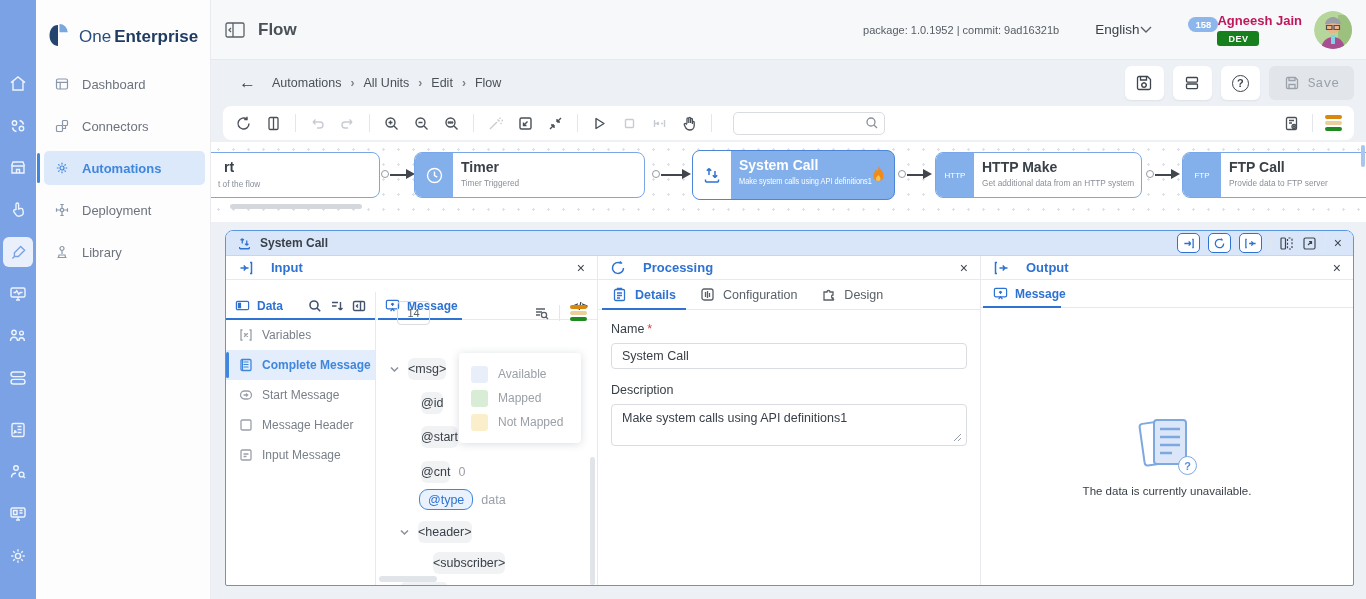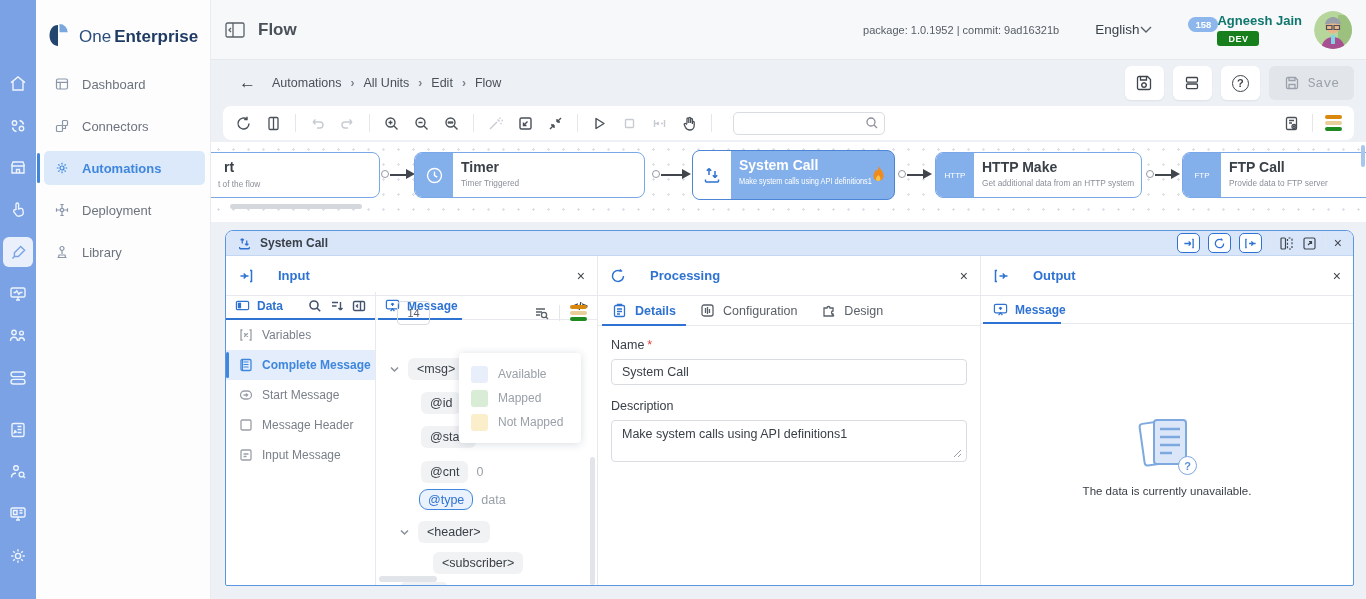--- a/index.html
+++ b/index.html
@@ -35,21 +35,21 @@
   .collapse-ic{width:20px;height:16px;color:#5a6068}
   .title{font-size:17px;font-weight:bold;color:#4a5158;margin-left:13px}
   .tb-right{margin-left:auto;display:flex;align-items:center}
   .pkg{font-size:11px;color:#565c64;margin-right:36px}
   .lang{display:flex;align-items:center;font-size:13.5px;color:#3a4048;margin-right:36px;cursor:pointer}
   .bellwrap{position:relative;margin-right:28px;cursor:pointer}
   .bell{width:19px;height:19px;color:#3f454d}
   .nbadge{position:absolute;top:-13px;left:-1px;background:#8cb6ec;color:#fff;font-size:9.5px;
           font-weight:bold;padding:2px 7px;border-radius:9px}
   .userblock{display:flex;flex-direction:column;align-items:flex-start;gap:3px;margin-right:12px}
-  .uname{font-size:13px;font-weight:bold;color:#0f766e}
+  .uname{font-size:13px;font-weight:bold;color:#be185d}
   .devpill{background:#17801d;color:#fff;font-size:9px;font-weight:bold;padding:2.5px 11px;
            border-radius:3px;letter-spacing:.5px}
   .avatar{width:38px;height:38px;border-radius:50%;overflow:hidden;flex:none;cursor:pointer}
   
   .crumbrow{height:46px;display:flex;align-items:center;padding:0 12px}
   .backar{font-size:17px;color:#3a4048;margin:0 16px 0 16px;cursor:pointer}
   .crumbs{display:flex;align-items:center;gap:9px;font-size:12.5px;color:#4a5058}
   .crumb{cursor:pointer}
   .sep{color:#7b828c;font-size:12px;font-weight:bold}
   .cr-right{margin-left:auto;display:flex;align-items:center;gap:9px}
@@ -98,21 +98,21 @@
   .ptitle{height:25px;background:#d9e6fa;display:flex;align-items:center;padding:0 11px;gap:8px;
           border-bottom:1px solid #c3d7f3}
   .ptitle .t{font-size:12px;font-weight:bold;color:#3a4048}
   .pt-right{margin-left:auto;display:flex;align-items:center;gap:8px}
   .sqbtn{width:23px;height:20px;border:1.5px solid #2e72d2;border-radius:5px;color:#2e72d2;
          display:flex;align-items:center;justify-content:center;background:#fff;cursor:pointer}
   .ptic{width:15px;height:15px;color:#3f454d;cursor:pointer}
   .xbt{font-size:14px;color:#3f454d;cursor:pointer;line-height:1}
   .pcols{position:absolute;top:25px;left:0;right:0;bottom:0;display:flex}
   .pcol{position:relative;border-right:1px solid #e7e9ee}
-  .phead{height:40px;display:flex;align-items:center;padding:8px 12px;gap:24px;border-bottom:1px solid #e7e9ee}
+  .phead{height:24px;display:flex;align-items:center;padding:8px 12px;gap:17px;border-bottom:1px solid #e7e9ee}
   .phead .t{font-size:13px;font-weight:bold;color:#2e72d2}
   .phx{margin-left:auto}
   .hic{width:16px;height:16px;color:#2e72d2;flex:none}
   
   .ipanes{position:absolute;top:36px;left:0;right:0;bottom:0;display:flex}
   .dpane{width:150px;border-right:1px solid #e7e9ee;position:relative}
   .mpane{flex:1;position:relative}
   .tabrow{height:28px;display:flex;align-items:center;padding:0 9px;gap:7px;
           border-bottom:1px solid #e7e9ee;position:relative}
   .tlabel{font-size:12px;font-weight:bold;color:#2e72d2}
@@ -129,21 +129,21 @@
   .trow.active::after{content:"";position:absolute;inset:0;background:#e3edfb;z-index:-1}
   .trow.active::before{content:"";position:absolute;left:0;top:2px;bottom:2px;width:3px;
                        background:#3f86dd;border-radius:2px;z-index:1}
   .fsbox{position:absolute;left:21px;top:9px;width:33px;height:24px;border:1px solid #d9dce1;
          border-radius:4px;font-size:11px;color:#5a6068;display:flex;align-items:center;
          justify-content:center;cursor:pointer}
   .micons{position:absolute;right:10px;top:13px;display:flex;align-items:center;gap:10px;color:#5a6068}
   .micons .mvd{width:1px;height:16px;background:#e3e6ea}
   .xr{position:absolute;display:flex;align-items:center;gap:8px;white-space:nowrap}
   .xchev{width:11px;height:11px;color:#8a8f99;flex:none;cursor:pointer}
-  .chip{background:#f1f2f4;border-radius:6px;padding:4px 9px;font-size:12.5px;color:#3a4048;cursor:pointer}
+  .chip{background:#f1f2f4;border-radius:6px;padding:4px 0;font-size:12.5px;color:#3a4048;cursor:pointer}
   .chip.selx{background:#eaf2fd;border:1.5px solid #3f86dd;color:#2e72d2;border-radius:9px;padding:2.5px 8px}
   .xval{font-size:12.5px;color:#9aa0a8}
   .legendpop{position:absolute;left:83px;top:61px;width:122px;background:#fff;border-radius:4px;
              box-shadow:0 1px 8px rgba(40,60,90,.18);padding:9px 12px;z-index:4}
   .lrow{display:flex;align-items:center;gap:10px;height:24px}
   .sw{width:17px;height:17px;border-radius:3px;flex:none}
   .llab{font-size:12px;color:#9aa0a8}
   .vsb{position:absolute;right:2px;top:165px;width:5px;height:128px;background:#e1e4e9;border-radius:3px}
   .hsb{position:absolute;left:3px;bottom:3px;width:58px;height:6px;background:#e1e4e9;border-radius:3px}
   .chip-part{position:absolute;left:25px;top:290px;width:46px;height:5px;background:#f1f2f4;

